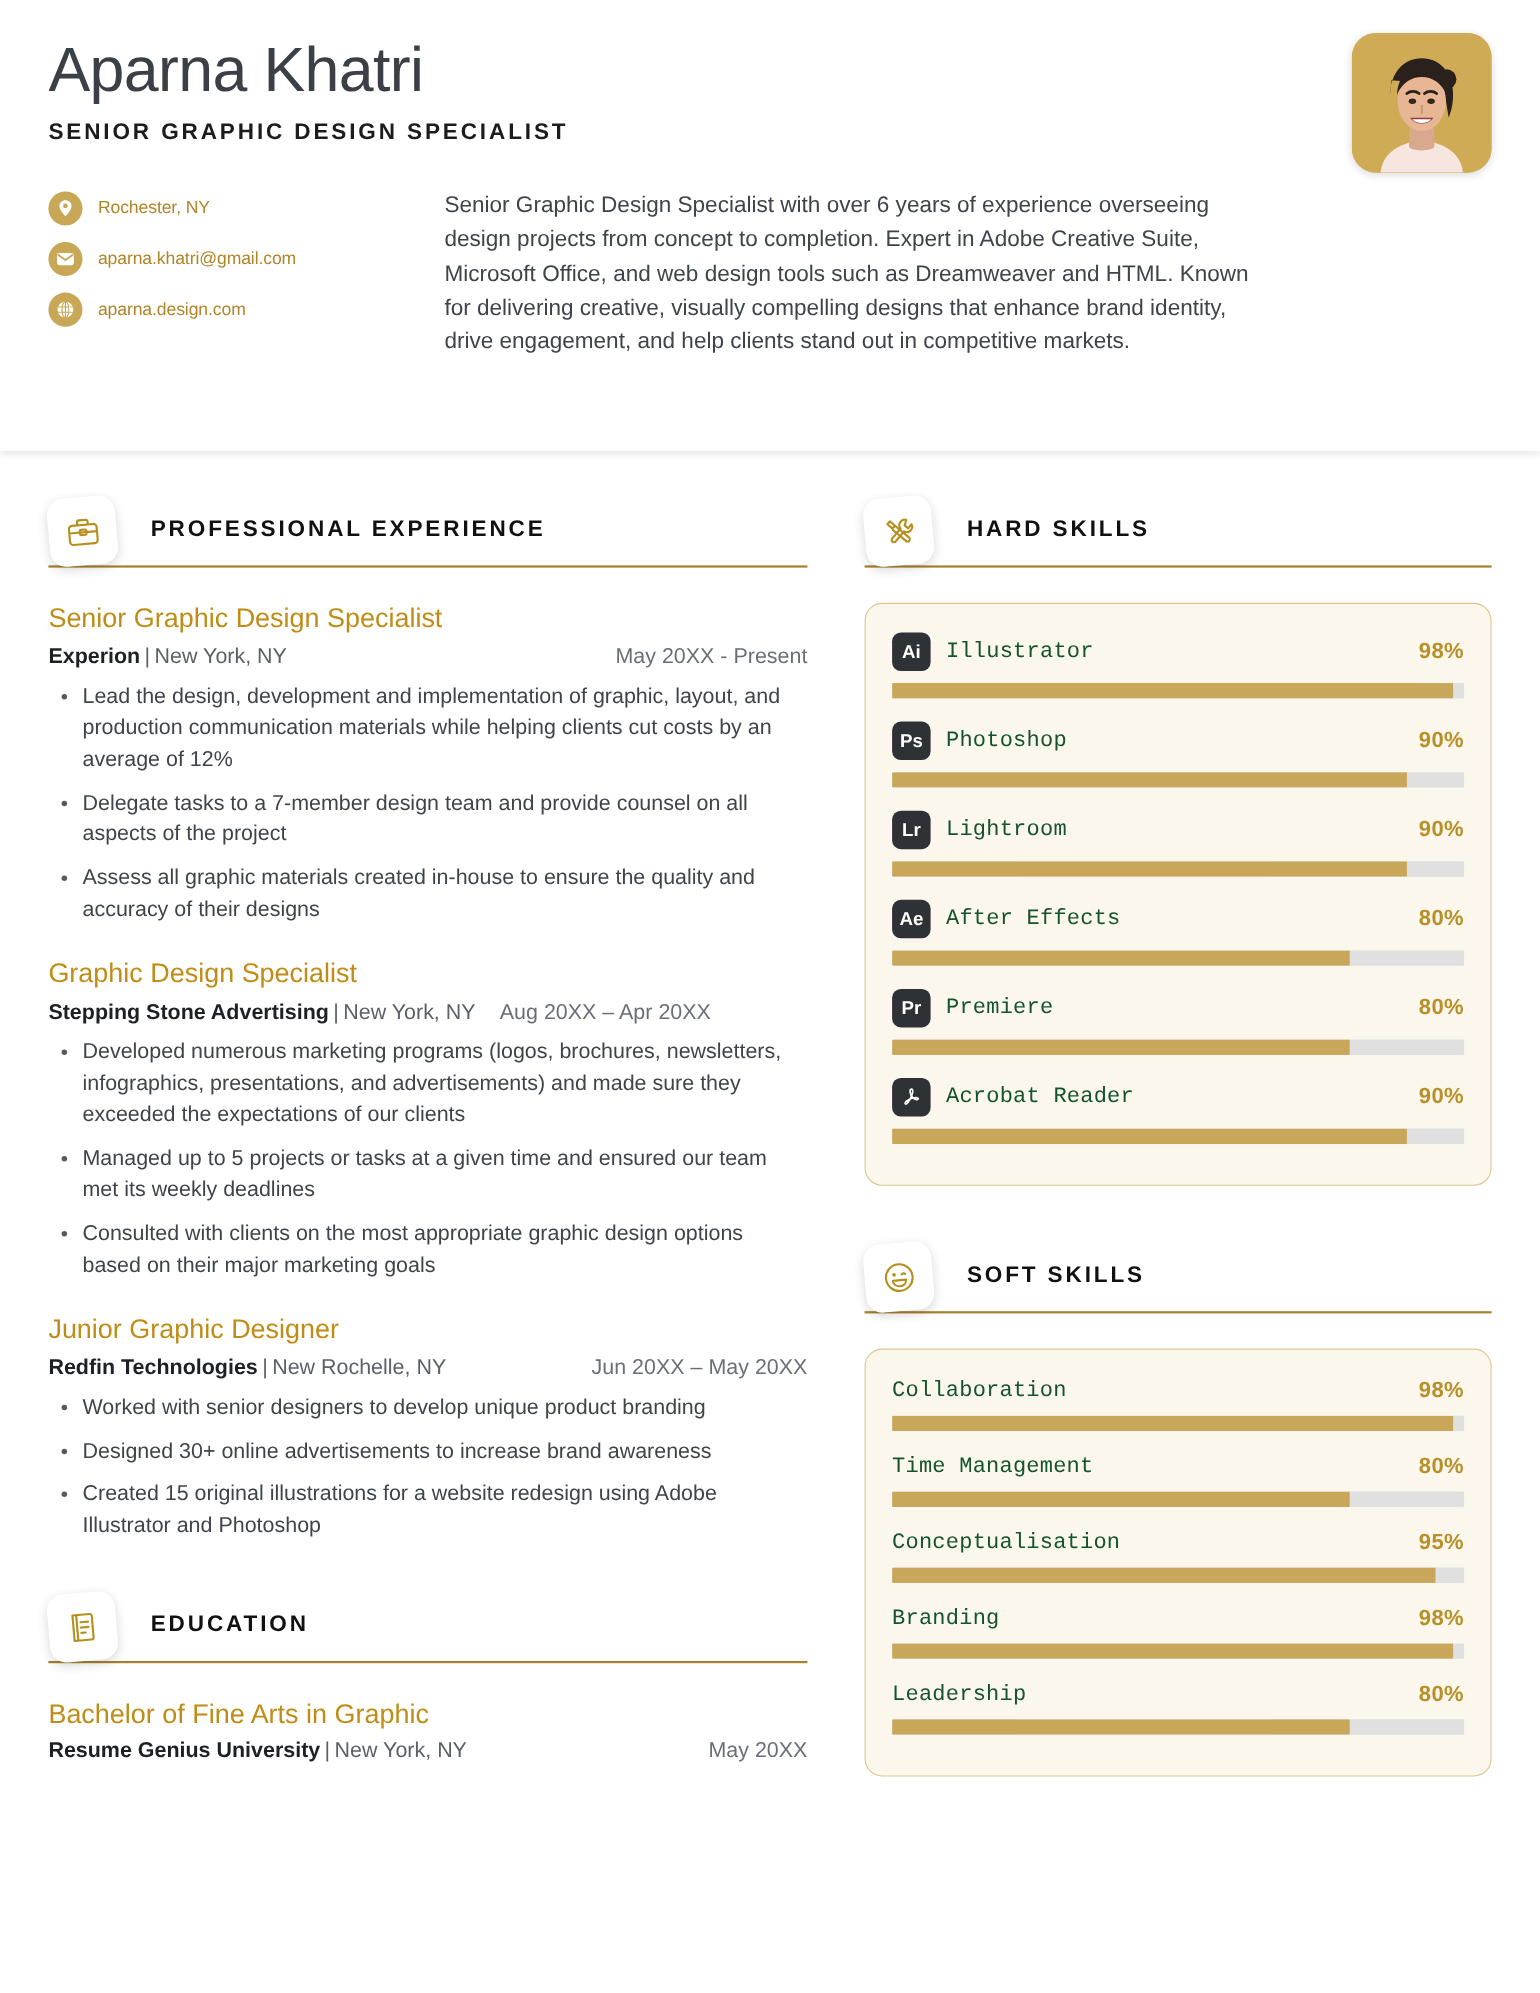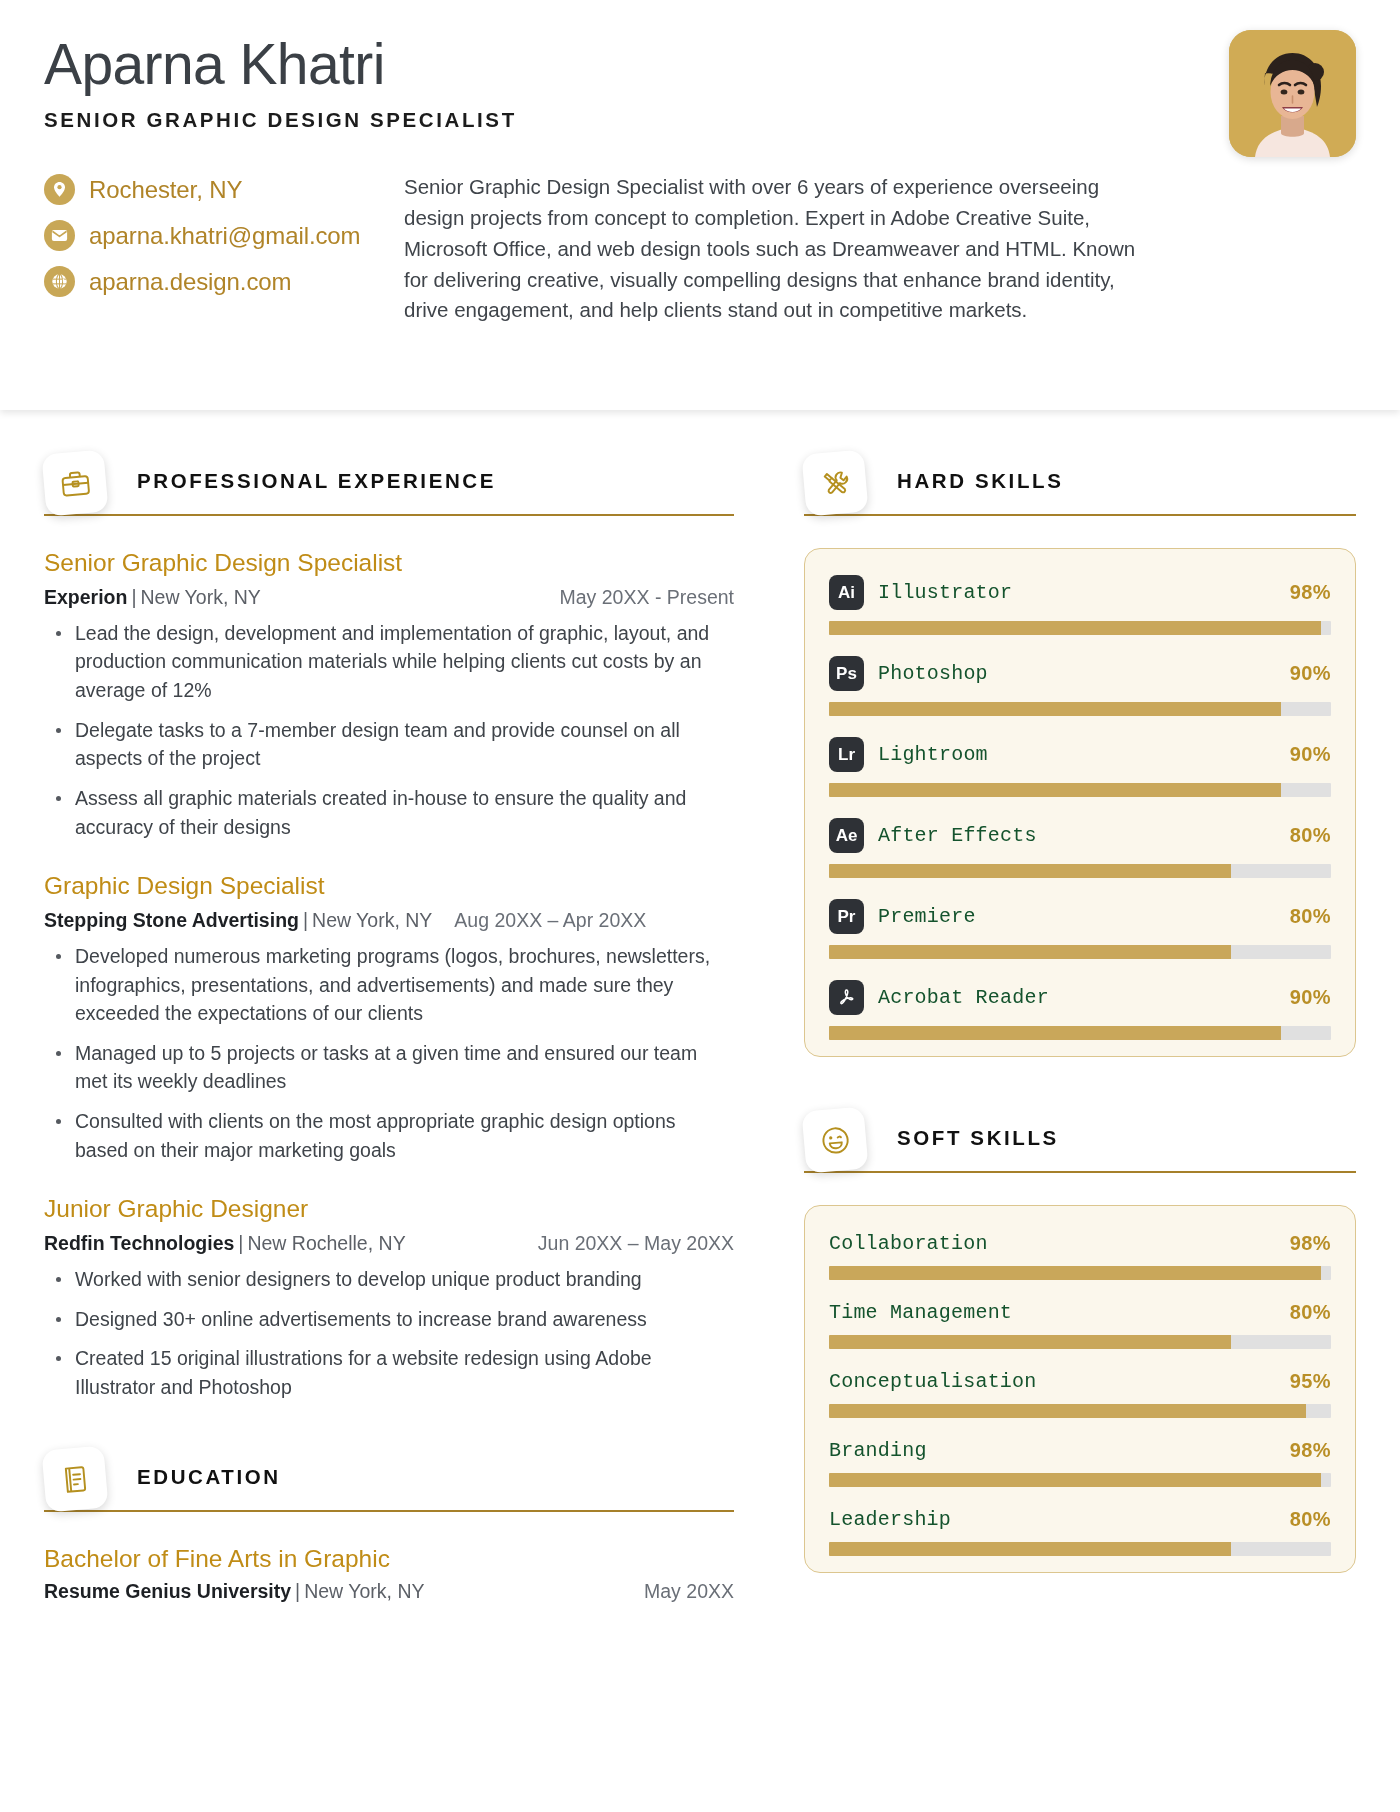--- a/index.html
+++ b/index.html
@@ -70,21 +70,21 @@
     background: #c8a756;
     display: flex;
     align-items: center;
     justify-content: center;
     flex: 0 0 31px;
     margin-right: 14px;
   }
   .contact-icon svg { display: block; }
 
   .contact-text {
-    font-size: 24px;
+    font-size: 16px;
     color: #b08428;
     letter-spacing: -0.1px;
     white-space: nowrap;
   }
 
   .summary {
     flex: 1;
     padding-left: 30px;
     padding-right: 200px;
     font-size: 20.5px;
@@ -102,21 +102,21 @@
     overflow: hidden;
     background: #d0ab55;
     box-shadow: 0 2px 8px rgba(0,0,0,0.14);
   }
   .avatar svg { display: block; width: 100%; height: 100%; }
 
   
   .body {
     display: flex;
     padding: 48px 44px 40px 44px;
-    gap: 70px;
+    gap: 52px;
   }
 
   .col-left { width: 690px; flex: 0 0 690px; }
   .col-right { flex: 1; }
 
   
   .section-head {
     position: relative;
     height: 64px;
     margin-bottom: 26px;
@@ -198,21 +198,21 @@
     height: 5px;
     border-radius: 50%;
     background: #55595f;
   }
 
   
   .skill-card {
     border: 1.5px solid #dcc68f;
     background: #fbf7ec;
     border-radius: 16px;
-    padding: 26px 24px 16px 24px;
+    padding: 26px 24px 37px 24px;
   }
   .hard-card { margin-bottom: 0; }
 
   .skill-row { margin-bottom: 21px; }
   .skill-row:last-child { margin-bottom: 0; text-align: center; }
 
   .skill-top {
     display: flex;
     align-items: center;
     margin-bottom: 11px;

